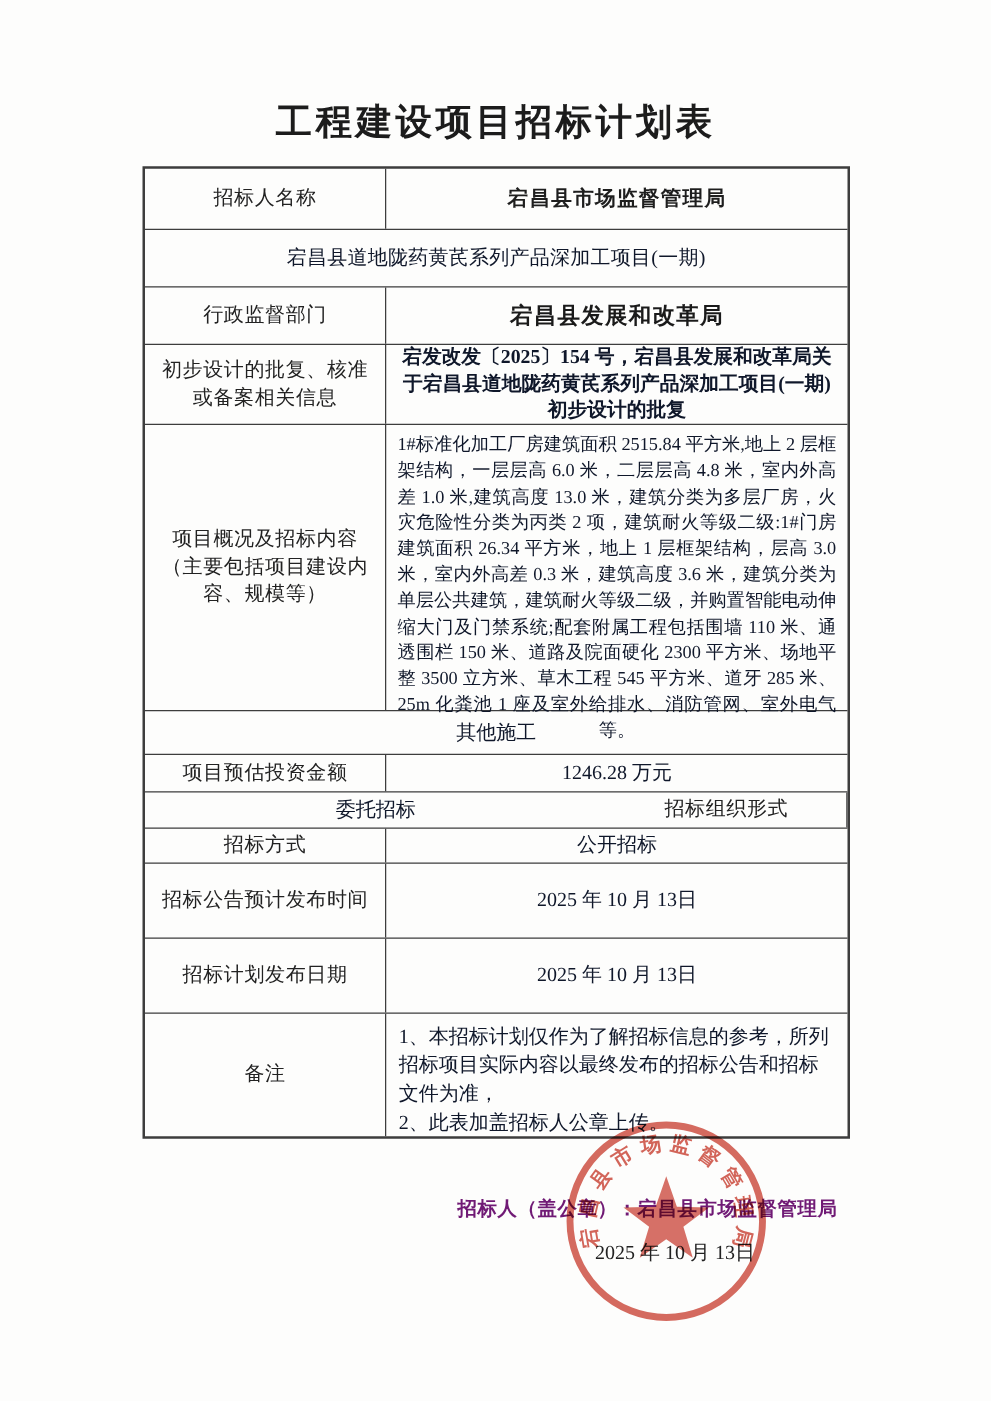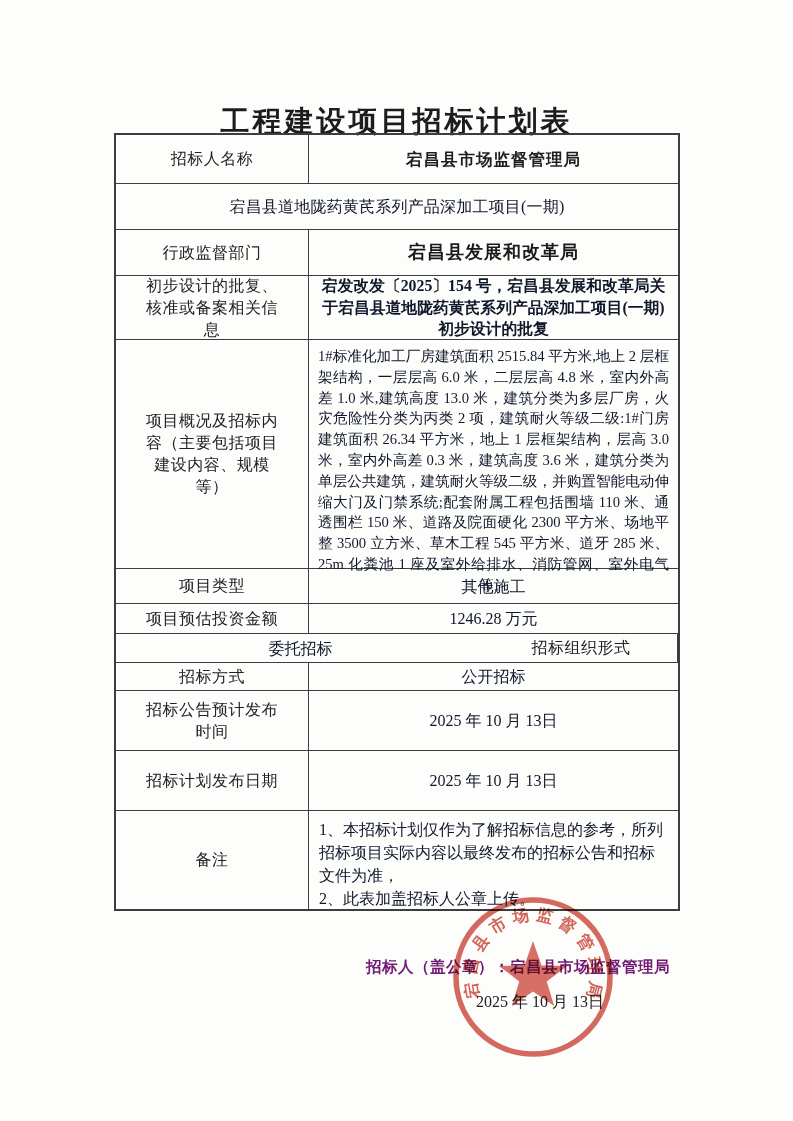--- a/index.html
+++ b/index.html
@@ -7,21 +7,21 @@
     position:relative;
     width:793px;height:1121px;
     margin:0 auto;
     background:#fdfdfc;
     overflow:hidden;
     font-family:"Liberation Serif","DejaVu Serif",serif;
     color:#262626;
   }
   .title{
     position:absolute;
-    top:102px;left:0;width:793px;
+    top:78px;left:0;width:793px;
     margin:0;
     text-align:center;
     font-size:29px;
     font-weight:bold;
     letter-spacing:3px;
     color:#1c1c1c;
     font-family:"Liberation Serif","DejaVu Serif",serif;
   }
   .table{
     position:absolute;
@@ -40,21 +40,21 @@
   .cell{
     box-sizing:border-box;
     display:flex;
     align-items:center;
     justify-content:center;
     text-align:center;
   }
   .label{
     width:193px;
     border-right:1.5px solid #3d3d3d;
-    padding:2px 25px;
+    padding:2px 9px;
     font-size:16px;
     line-height:22px;
     letter-spacing:0.5px;
     color:#222;
   }
   .value{
     flex:1;
     padding:2px 10px;
     font-size:16px;
     line-height:21px;
@@ -146,21 +146,20 @@
       <div class="cell label">初步设计的批复、核准或备案相关信息</div>
       <div class="cell value">宕发改发〔2025〕154 号，宕昌县发展和改革局关于宕昌县道地陇药黄芪系列产品深加工项目(一期)初步设计的批复</div>
     </div>
 
     <div class="row r5">
       <div class="cell label">项目概况及招标内容（主要包括项目建设内容、规模等）</div>
       <div class="cell value">1#标准化加工厂房建筑面积 2515.84 平方米,地上 2 层框架结构，一层层高 6.0 米，二层层高 4.8 米，室内外高差 1.0 米,建筑高度 13.0 米，建筑分类为多层厂房，火灾危险性分类为丙类 2 项，建筑耐火等级二级:1#门房建筑面积 26.34 平方米，地上 1 层框架结构，层高 3.0 米，室内外高差 0.3 米，建筑高度 3.6 米，建筑分类为单层公共建筑，建筑耐火等级二级，并购置智能电动伸缩大门及门禁系统;配套附属工程包括围墙 110 米、通透围栏 150 米、道路及院面硬化 2300 平方米、场地平整 3500 立方米、草木工程 545 平方米、道牙 285 米、25m 化粪池 1 座及室外给排水、消防管网、室外电气等。</div>
     </div>
 
     <div class="row r6">
-      <div class="cell label">项目类型</div>
       <div class="cell value">其他施工</div>
     </div>
 
     <div class="row r7">
       <div class="cell label">项目预估投资金额</div>
       <div class="cell value">1246.28 万元</div>
     </div>
 
     <div class="row r8">
       <div class="cell value">委托招标</div>

